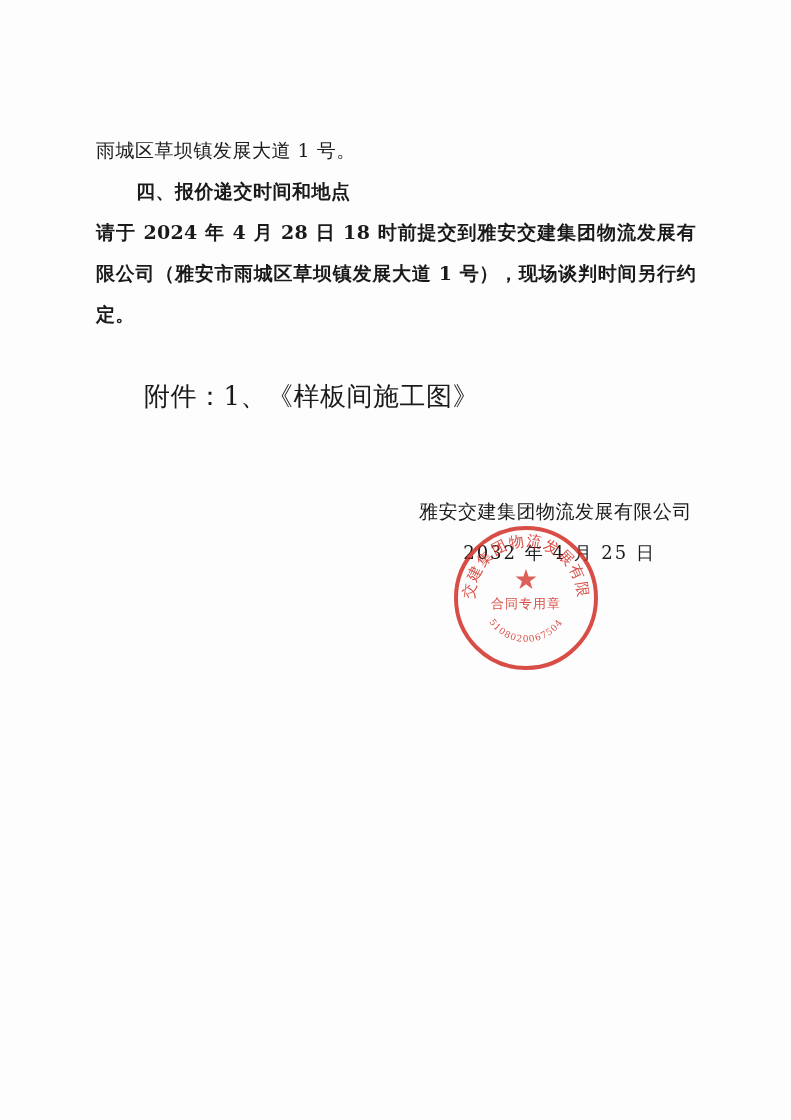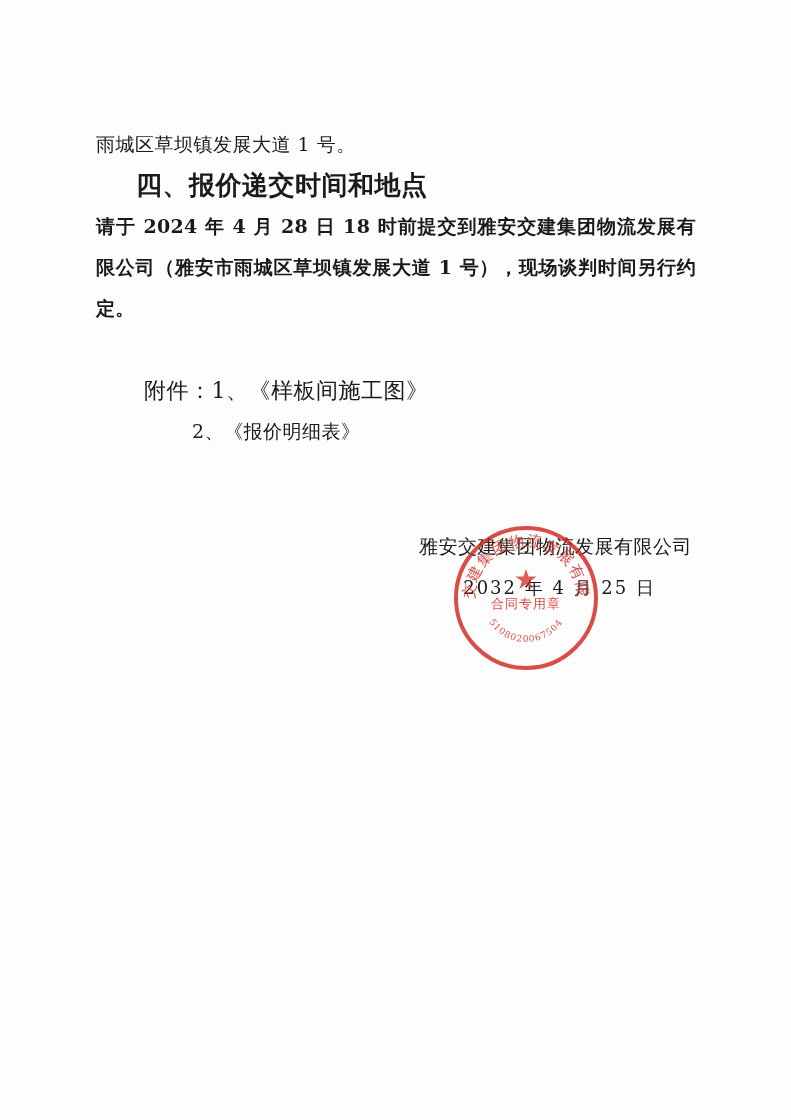--- a/index.html
+++ b/index.html
@@ -16,34 +16,34 @@
     overflow: hidden;
   }
   .page {
     position: absolute;
     inset: 0;
     background: #fdfdfd;
   }
   .content {
     position: absolute;
     left: 96px;
-    top: 124px;
+    top: 130px;
     width: 600px;
   }
   .line {
     font-size: 19px;
     line-height: 41px;
     letter-spacing: 0.5px;
     white-space: pre-wrap;
     text-align: justify;
   }
   .heading {
     font-family: Liberation Serif, serif;
     font-weight: bold;
-    font-size: 26px;
+    font-size: 19px;
     line-height: 41px;
     text-indent: 40px;
     letter-spacing: 0.5px;
   }
   .para {
     font-size: 19px;
     line-height: 41px;
     letter-spacing: 0.3px;
     text-align: justify;
     text-justify: inter-character;
@@ -51,21 +51,21 @@
   }
   .para .first {
     text-indent: 40px;
   }
   .spacer-lg { height: 41px; }
   .spacer-md { height: 30px; }
   .attach-block {
     margin-top: 0;
   }
   .attach-line {
-    font-size: 22px;
+    font-size: 26px;
     line-height: 41px;
     text-indent: 48px;
     letter-spacing: 0.5px;
   }
   .attach-line-2 {
     font-size: 19px;
     line-height: 41px;
     text-indent: 96px;
     letter-spacing: 0.5px;
   }
@@ -120,21 +120,20 @@
     <div class="heading">四、报价递交时间和地点</div>
 
     <div class="para">
       <span class="first">请于 2024 年 4 月 28 日 18 时前提交到雅安交建集团物流发展有限公司（雅安市雨城区草坝镇发展大道 1 号），现场谈判时间另行约定。</span>
     </div>
 
     <div class="spacer-lg"></div>
 
     <div class="attach-block">
       <div class="attach-line"><span>附件：</span><span>1、《样板间施工图》</span></div>
-      <div class="attach-line-2">2、《报价明细表》</div>
     </div>
 
     <div class="spacer-md"></div>
 
 
     <div class="sign-block">
       <div class="sign-line">雅安交建集团物流发展有限公司</div>
       <div class="sign-date">2032 年 4 月 25 日</div>
     </div>
 

